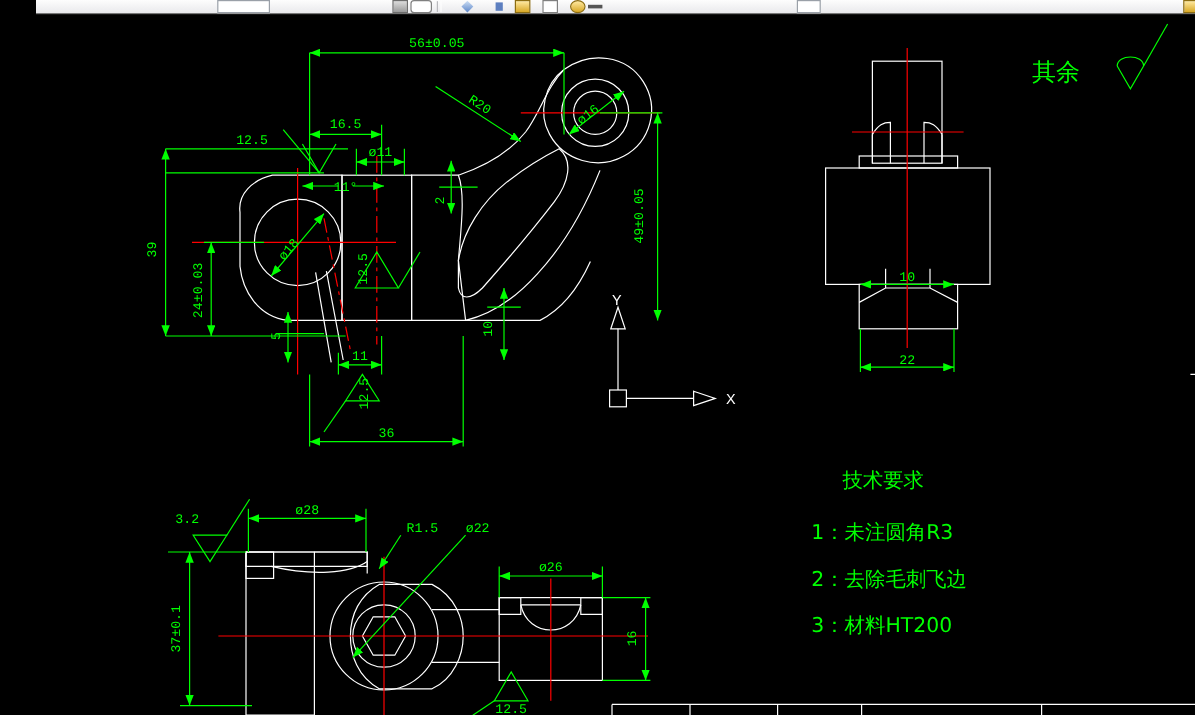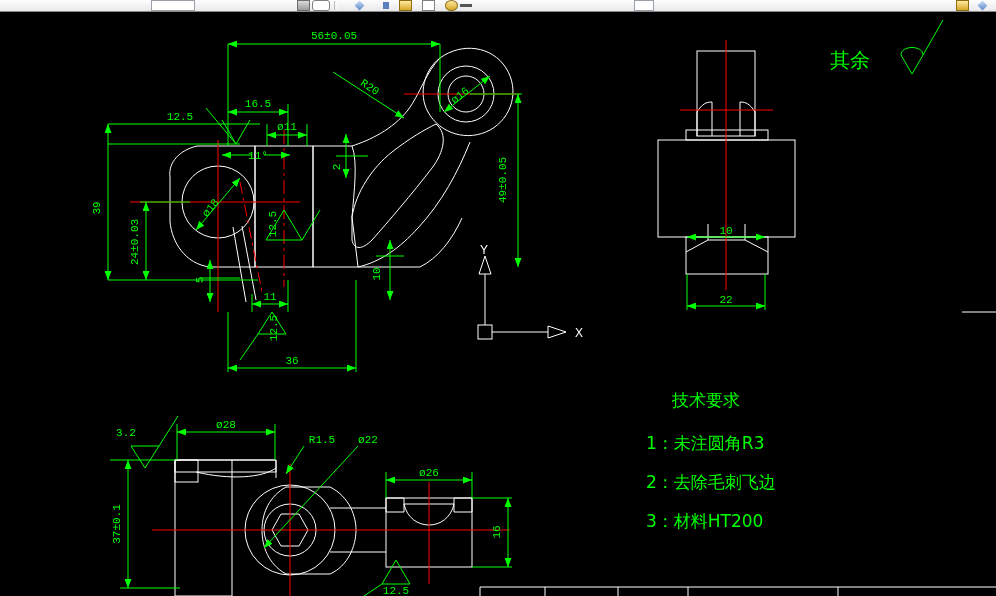--- a/index.html
+++ b/index.html
@@ -1,17 +1,17 @@
 <!DOCTYPE html>
 <html><head>
 <meta charset="utf-8">
 <style>
   html,body{margin:0;padding:0;background:#000;}
   body{width:996px;height:596px;overflow:hidden;font-family:"Liberation Sans",sans-serif;}
-  #app{position:relative;width:864px;height:596px;background:#000;}
+  #app{position:relative;width:864px;height:596px;background:#000;margin-left:30px;}
 
   
   .toolbar{position:absolute;left:0;top:0;width:996px;height:12px;
     background:linear-gradient(#fdfdfd,#e9e9ec);border-bottom:1px solid #8a8a8a;
     box-sizing:border-box;display:flex;align-items:center;}
   .tb-field{height:9px;background:#fff;border:1px solid #9aa0a8;margin:0 1px;}
   .tb-sep{width:2px;height:9px;border-left:1px solid #b9b9bd;border-right:1px solid #fdfdfd;margin:0 3px;}
   .tb-ico{width:11px;height:9px;margin:0 1px;}
   .ic-blue{background:linear-gradient(135deg,#cfe0f5,#5a84c8);transform:rotate(45deg);width:7px;height:7px;}
   .ic-gold{background:linear-gradient(#ffe9a0,#d8a826);border:1px solid #8c6d12;}

